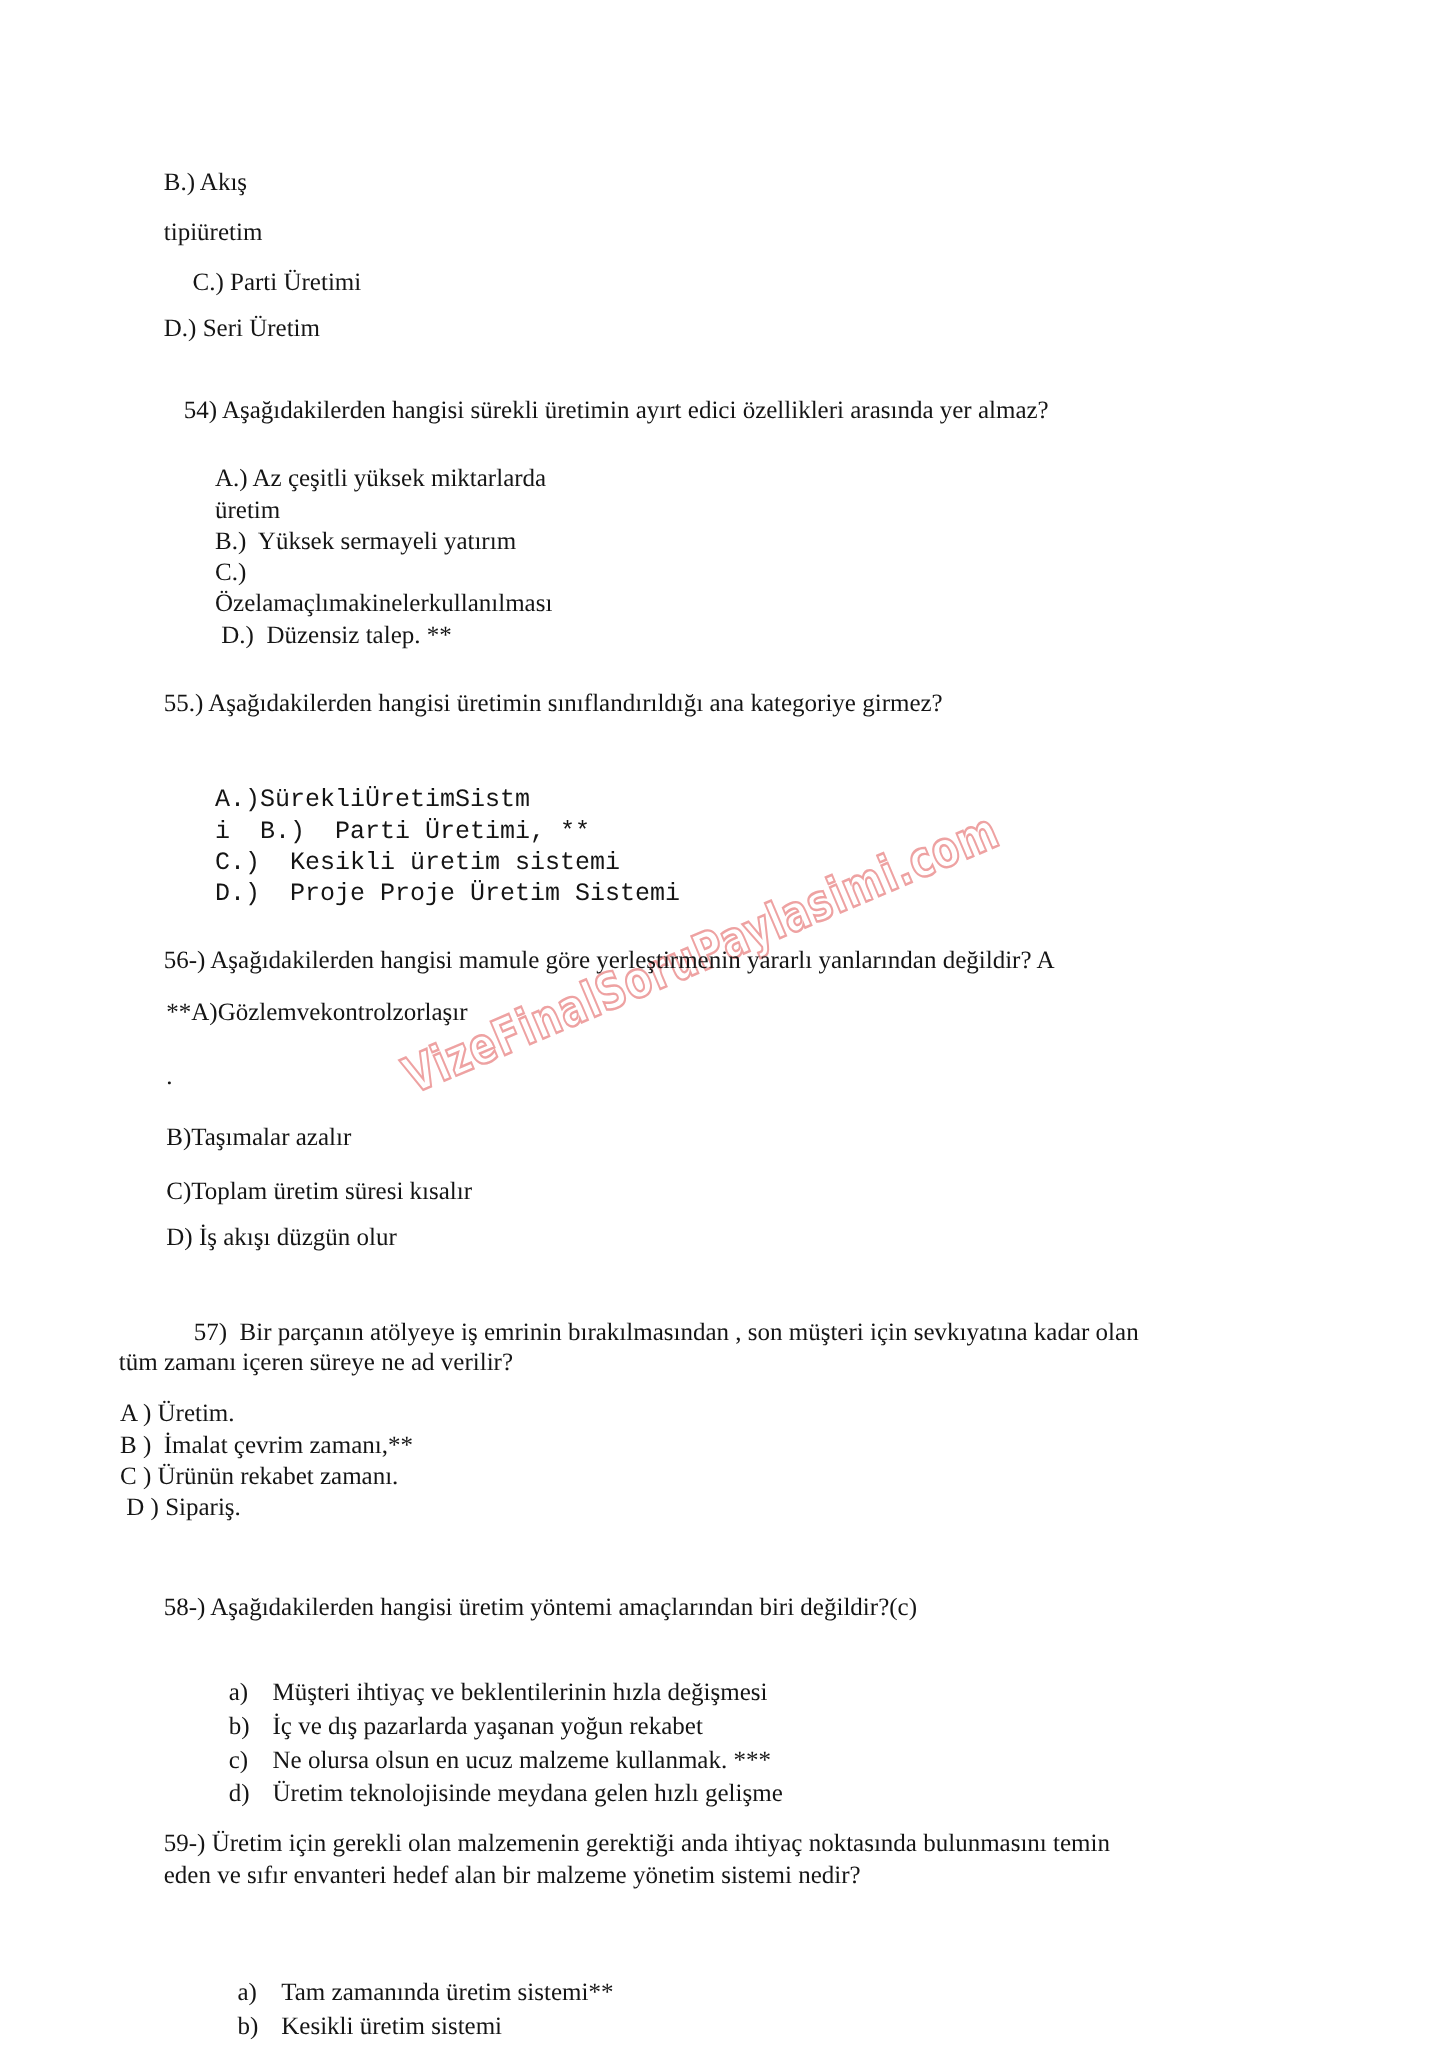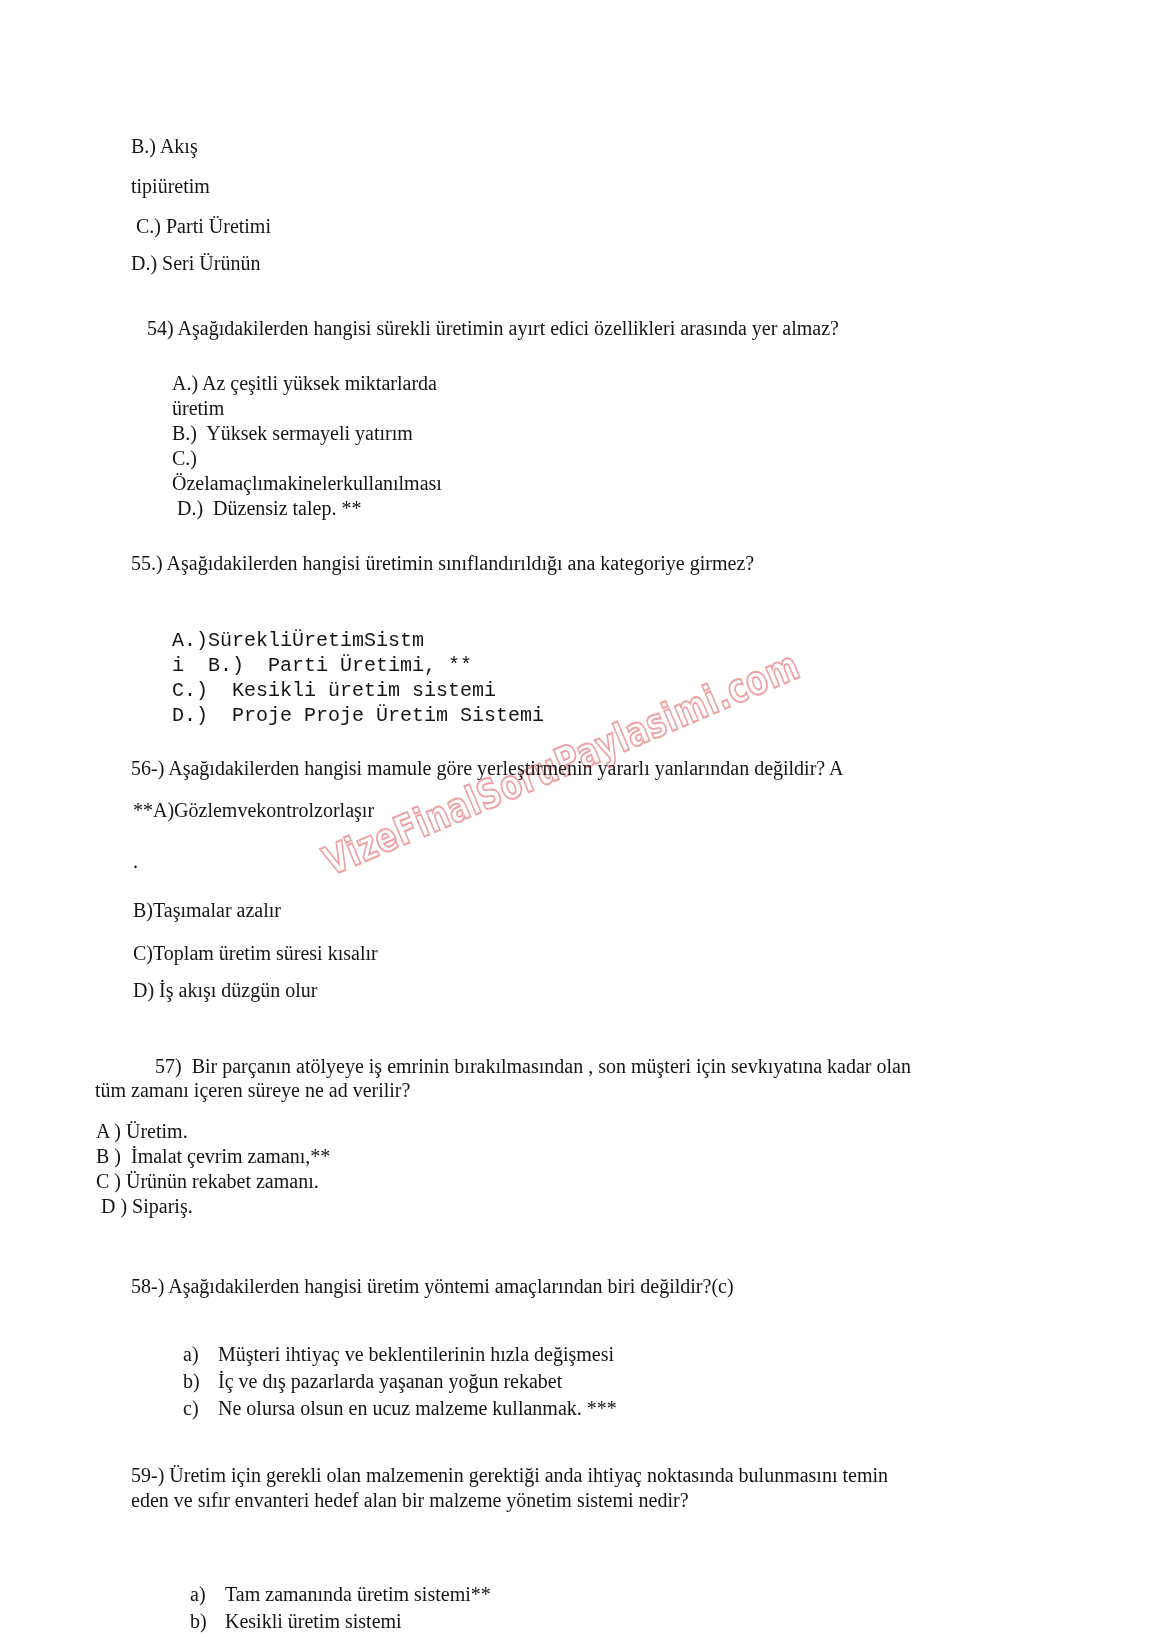--- a/index.html
+++ b/index.html
@@ -50,22 +50,22 @@
 </style>
 </head>
 <body>
 
 <div class="page">
 
   <div class="watermark">VizeFinalSoruPaylasimi.com</div>
 
   <div class="line" style="left:131px; top:134px;">B.) Akış</div>
   <div class="line" style="left:131px; top:174px;">tipiüretim</div>
-  <div class="line" style="left:131px; top:214px;text-align:right;"> C.) Parti Üretimi</div>
-  <div class="line" style="left:131px; top:251px;">D.) Seri Ürünün</div>
+  <div class="line" style="left:149px; top:214px;text-align:right;"> C.) Parti Üretimi</div>
+  <div class="line" style="left:131px; top:251px;">D.) Seri Üretim</div>
 
   <div class="line" style="left:131px; top:316px;margin-left:16px;">54) Aşağıdakilerden hangisi sürekli üretimin ayırt edici özellikleri arasında yer almaz?</div>
   <div class="block" style="left:172px; top:371px;">
     <div class="bline">A.) Az çeşitli yüksek miktarlarda</div>
     <div class="bline">üretim</div>
     <div class="bline">B.)  Yüksek sermayeli yatırım</div>
     <div class="bline">C.)</div>
     <div class="bline">Özelamaçlımakinelerkullanılması</div>
     <div class="bline"> D.)  Düzensiz talep. **</div>
   </div>
@@ -97,20 +97,23 @@
   <div class="line" style="left:131px; top:1274px;">58-) Aşağıdakilerden hangisi üretim yöntemi amaçlarından biri değildir?(c)</div>
   <div class="opt-row" style="left:163px; top:1314px;">
     <span class="marker">a)</span><span>Müşteri ihtiyaç ve beklentilerinin hızla değişmesi</span>
   </div>
   <div class="opt-row" style="left:163px; top:1368px;">
     <span class="marker">c)</span><span>Ne olursa olsun en ucuz malzeme kullanmak. ***</span>
   </div>
   <div class="opt-row" style="left:163px; top:1341px;">
     <span class="marker">b)</span><span>İç ve dış pazarlarda yaşanan yoğun rekabet</span>
   </div>
+  <div class="opt-row" style="left:163px; top:1395px;">
+    <span class="marker">d)</span><span>Üretim teknolojisinde meydana gelen hızlı gelişme</span>
+  </div>
 
   <div class="line" style="left:131px; top:1463px;">59-) Üretim için gerekli olan malzemenin gerektiği anda ihtiyaç noktasında bulunmasını temin</div>
   <div class="line" style="left:131px; top:1488px;">eden ve sıfır envanteri hedef alan bir malzeme yönetim sistemi nedir?</div>
   <div class="opt-row" style="left:170px; top:1554px;">
     <span class="marker">a)</span><span>Tam zamanında üretim sistemi**</span>
   </div>
   <div class="opt-row" style="left:170px; top:1581px;">
     <span class="marker">b)</span><span>Kesikli üretim sistemi</span>
   </div>
 

